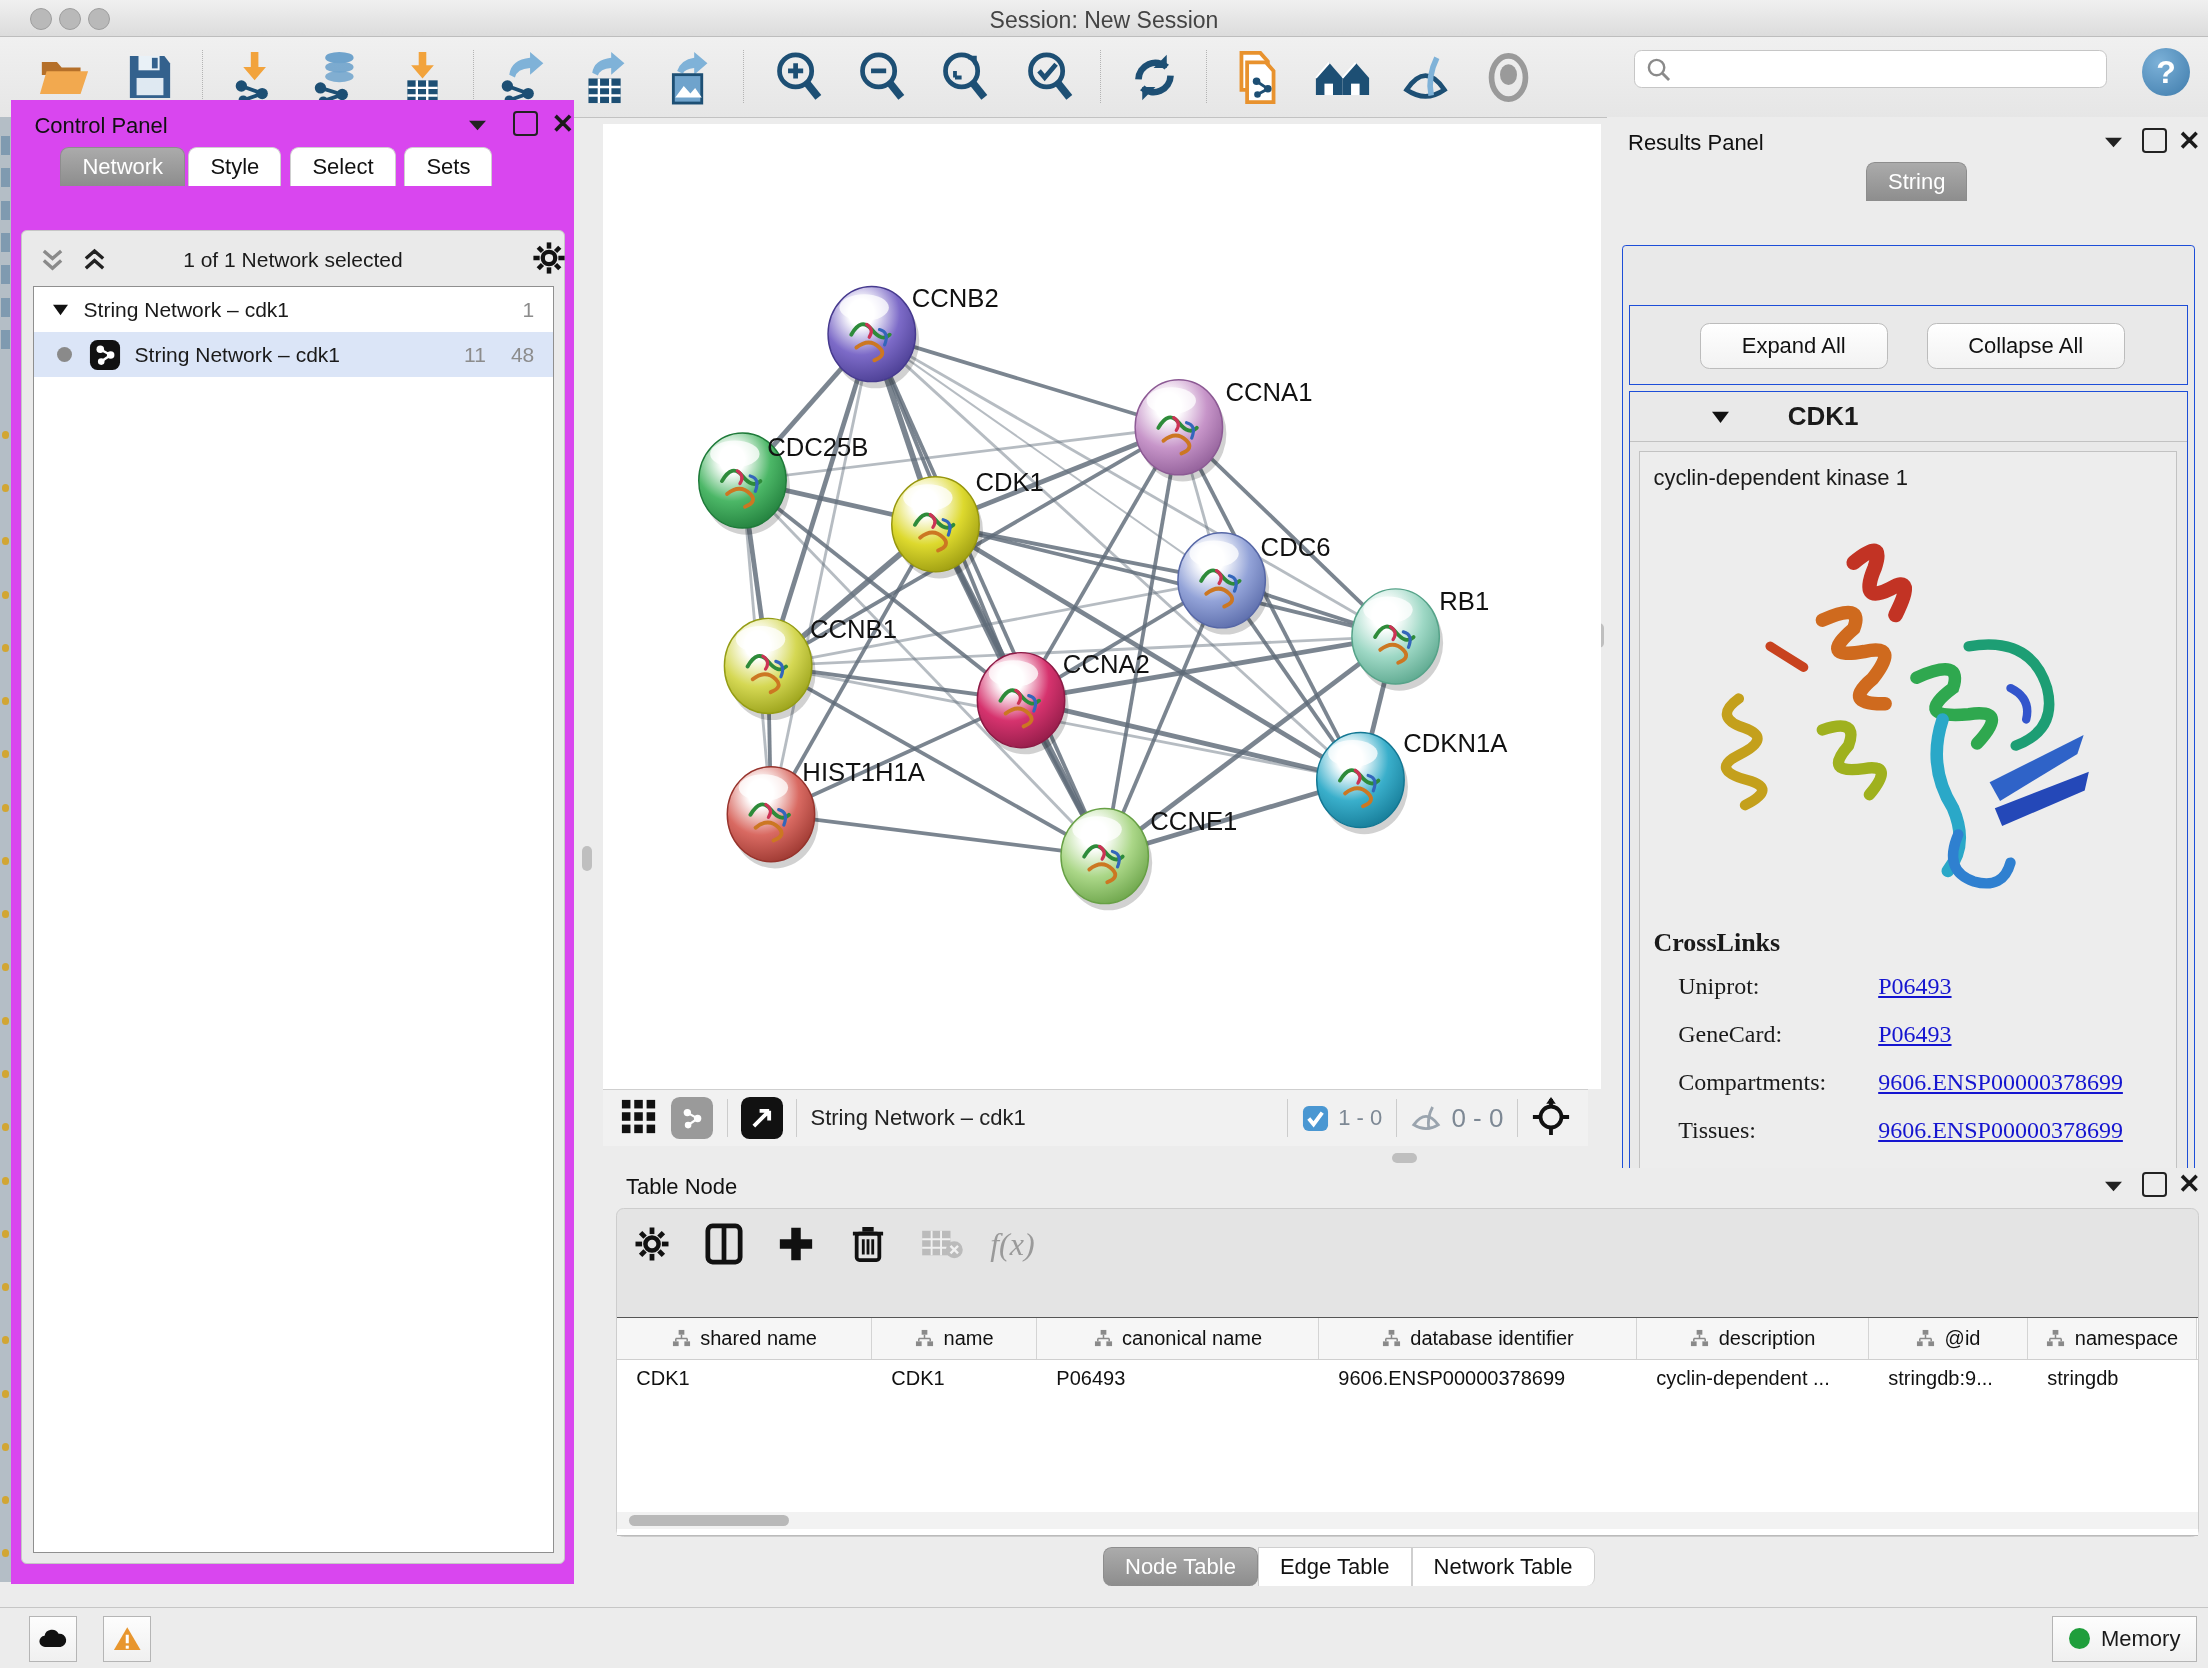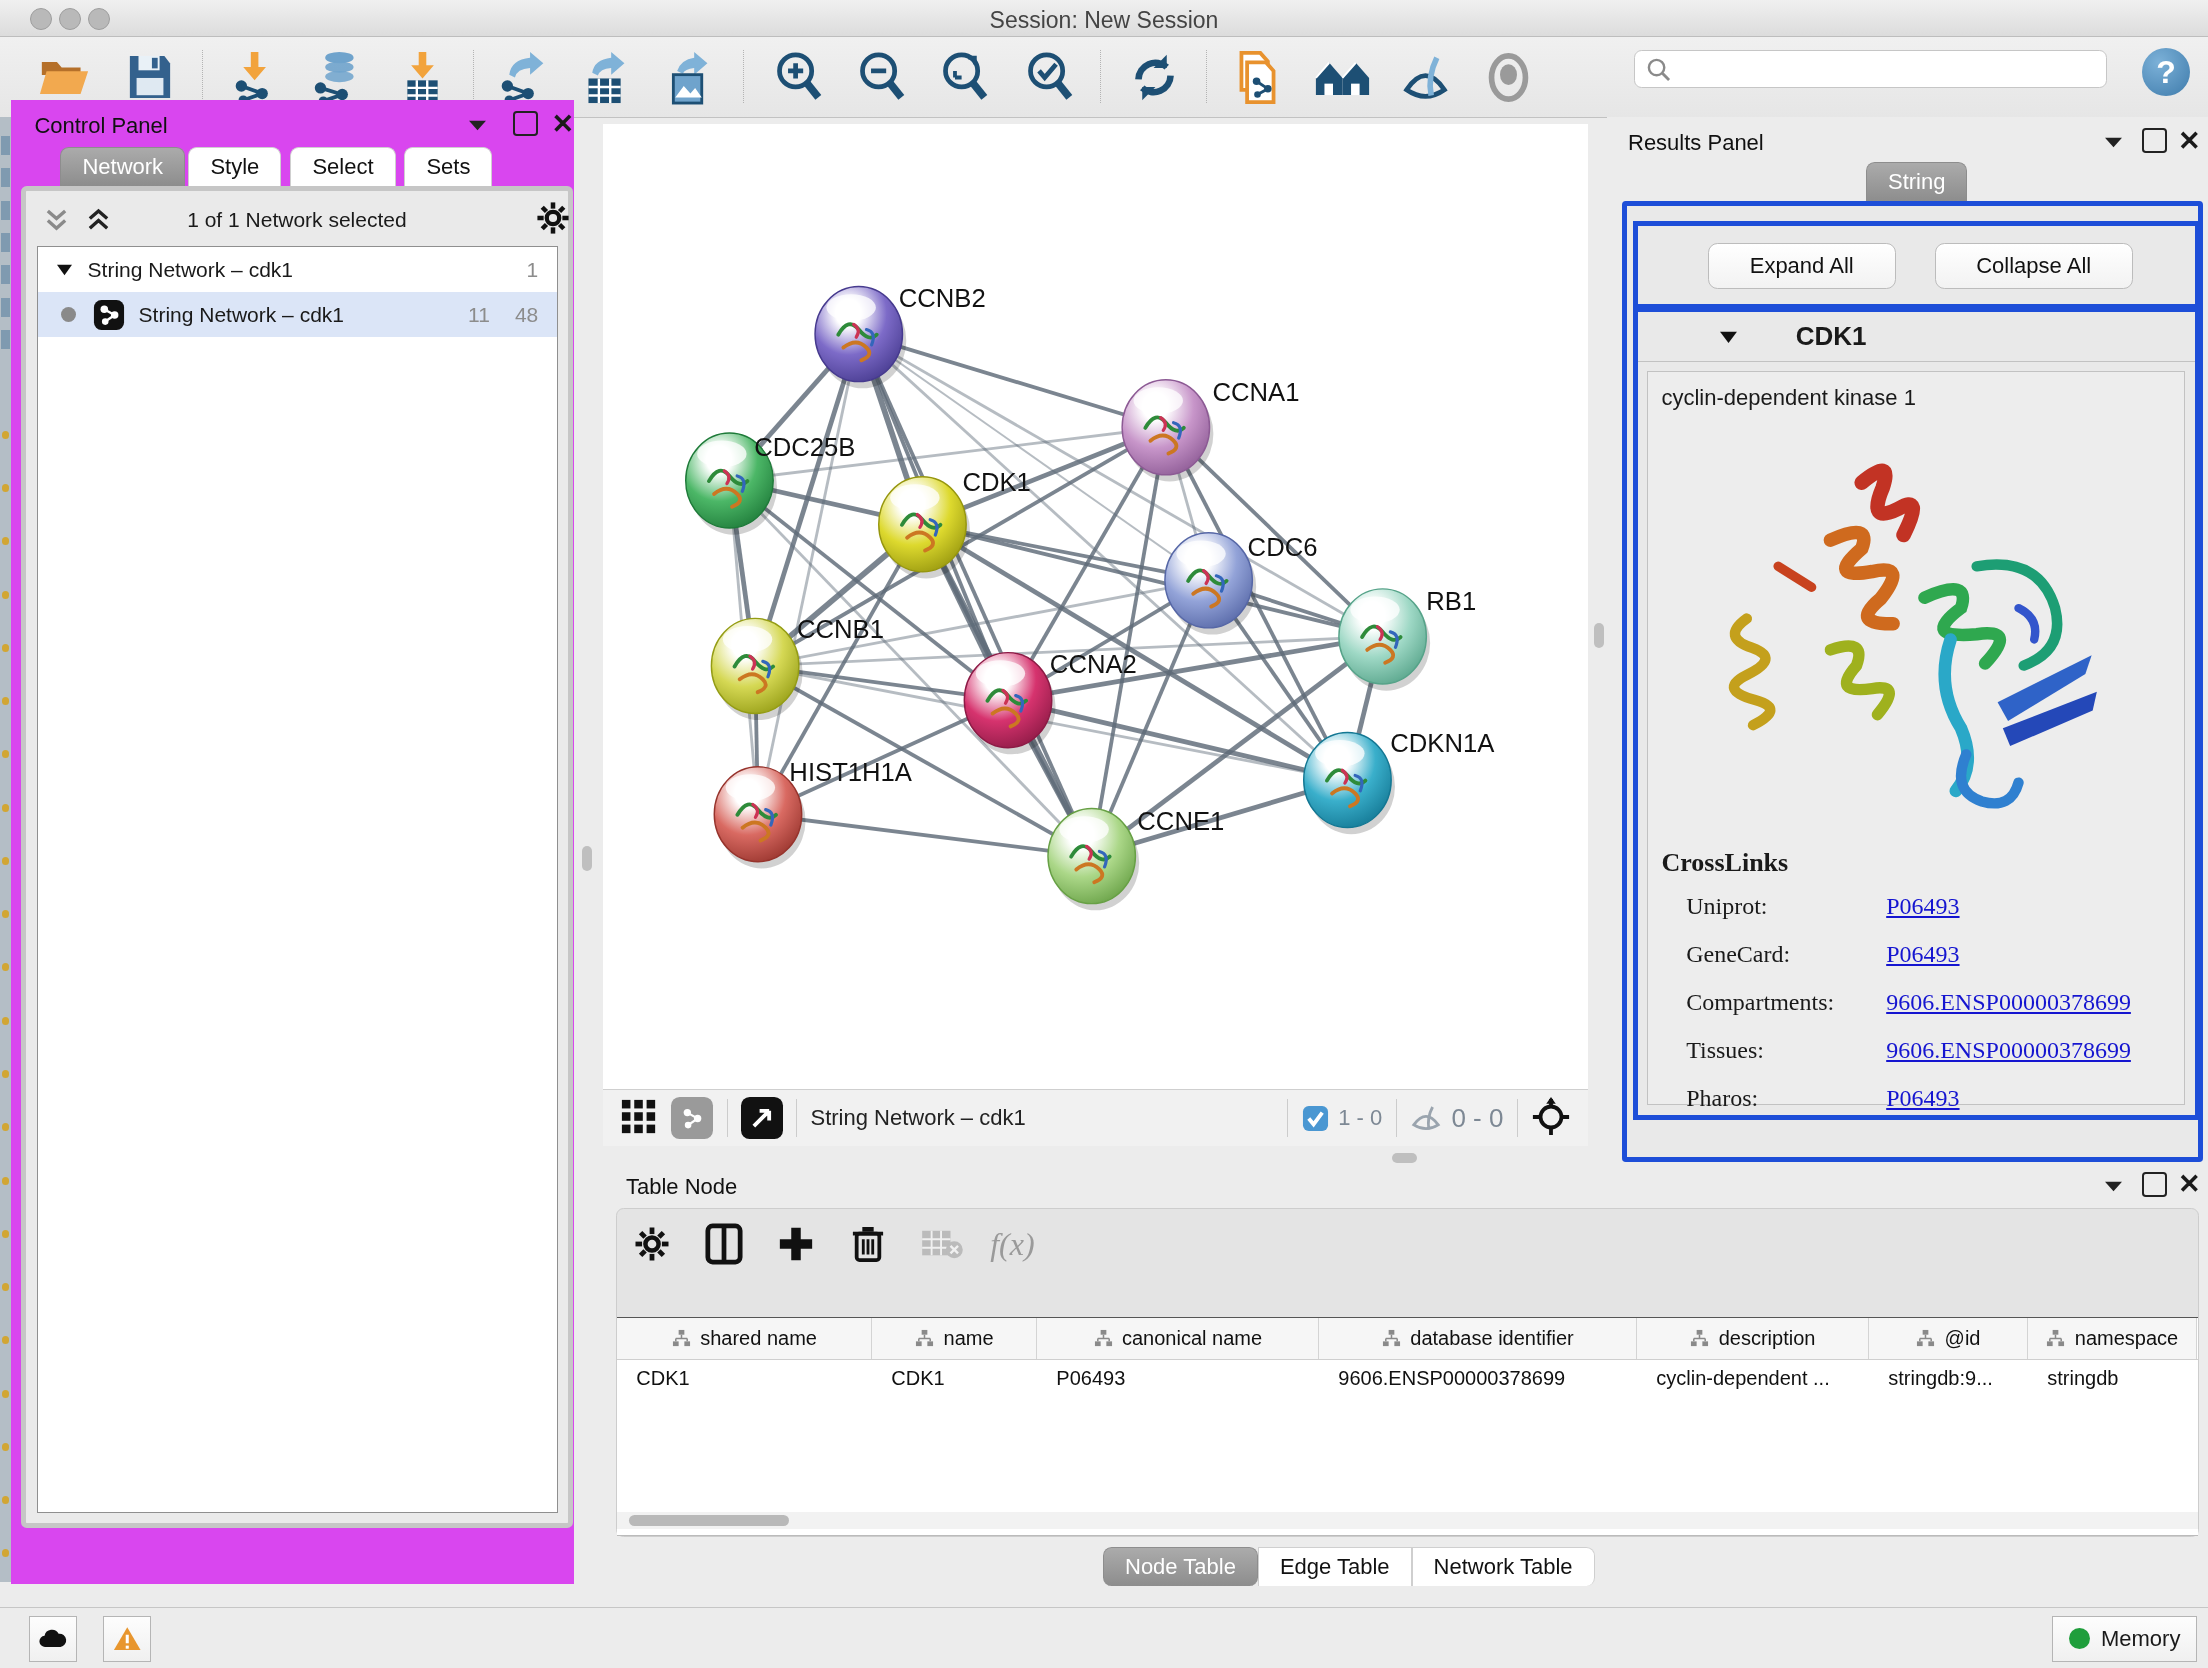--- a/index.html
+++ b/index.html
@@ -19,30 +19,30 @@
   .tbtn{width:63px;height:63px;top:8.6px;display:flex;align-items:center;justify-content:center;}
   .vdash{top:13.3px;width:0;height:53px;border-left:1.9px dotted #b3b3b3;}
   .searchbox{left:1634px;top:13.3px;width:473px;height:38px;background:#fff;border:1px solid #c6c6c6;
     border-radius:7.6px;display:flex;align-items:center;padding-left:11.4px;box-sizing:border-box;}
   
   .panel-title{font-size:22px;color:#111;}
   .tab{height:39px;border:1px solid #cfcfcf;border-bottom:none;border-radius:8.6px 8.6px 0 0;
     background:#fff;display:flex;align-items:center;justify-content:center;
     font-size:22px;color:#111;box-sizing:border-box;padding:0 21px;}
   .tab.sel{background:linear-gradient(#ababab,#8d8d8d);color:#fff;border-color:#8d8d8d;}
-  .card{background:#e9e9e9;border:5px solid #1d4ed8;}
+  .card{background:#e9e9e9;border:1px solid #1d4ed8;margin-top:44px;}
   .btn{background:linear-gradient(#ffffff,#f2f2f2);border:1px solid #bcbcbc;border-radius:9.5px;
     display:flex;align-items:center;justify-content:center;font-size:22px;color:#111;}
   .listbox{background:#fff;border:1px solid #8f8f8f;}
   .lrow{height:45px;display:flex;align-items:center;font-size:21px;}
   .lrow.sel{background:#dbe5f7;}
   .graycount{color:#8c8c8c;}
   .splitdot{background:#bfbfbf;border-radius:5.7px;}
   
-  .canvas{left:603px;top:124px;width:985px;height:965px;background:#fff;}
+  .canvas{left:603px;top:124px;width:985px;height:965px;background:#fff;padding-left:13px;}
   .cv-toolbar{left:603px;top:1089px;width:985px;height:56px;background:#f1f1f1;
     border-top:1px solid #cfcfcf;display:flex;align-items:center;}
   .cv-sep{width:0;height:38px;border-left:1px solid #cccccc;margin:0 13.3px;}
   .blkbtn{width:42px;height:42px;border-radius:8.6px;background:#111;display:flex;align-items:center;justify-content:center;}
   .graybtn{width:42px;height:42px;border-radius:8.6px;background:#9a9a9a;display:flex;align-items:center;justify-content:center;}
   
   .serif{font-family:"Liberation Serif", serif;}
   .xlink{color:#1515d0;text-decoration:underline;}
   
   .th{display:flex;align-items:center;justify-content:center;gap:9.5px;font-size:20px;color:#111;

